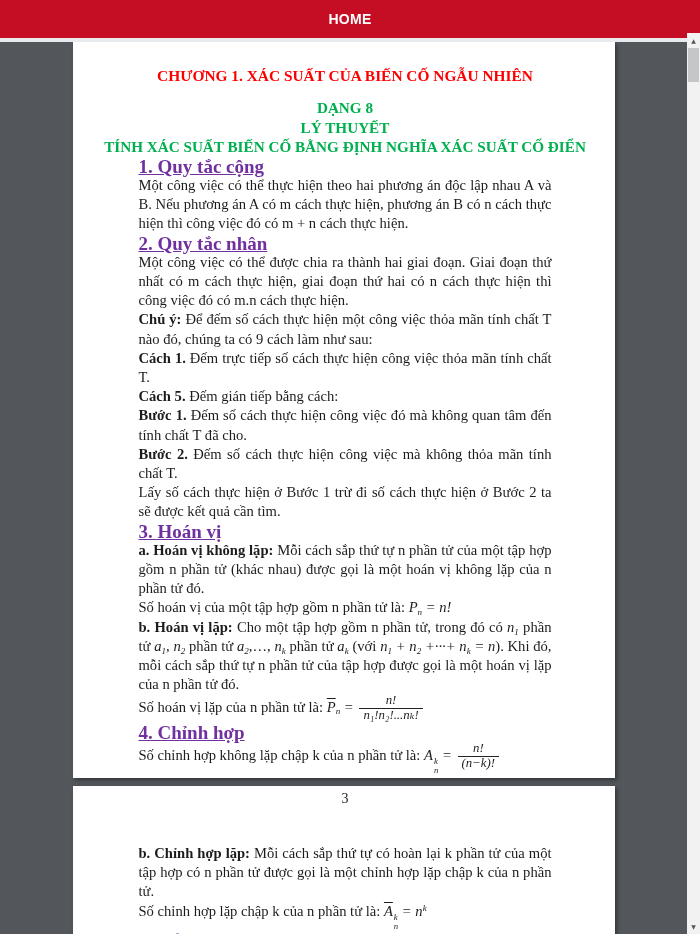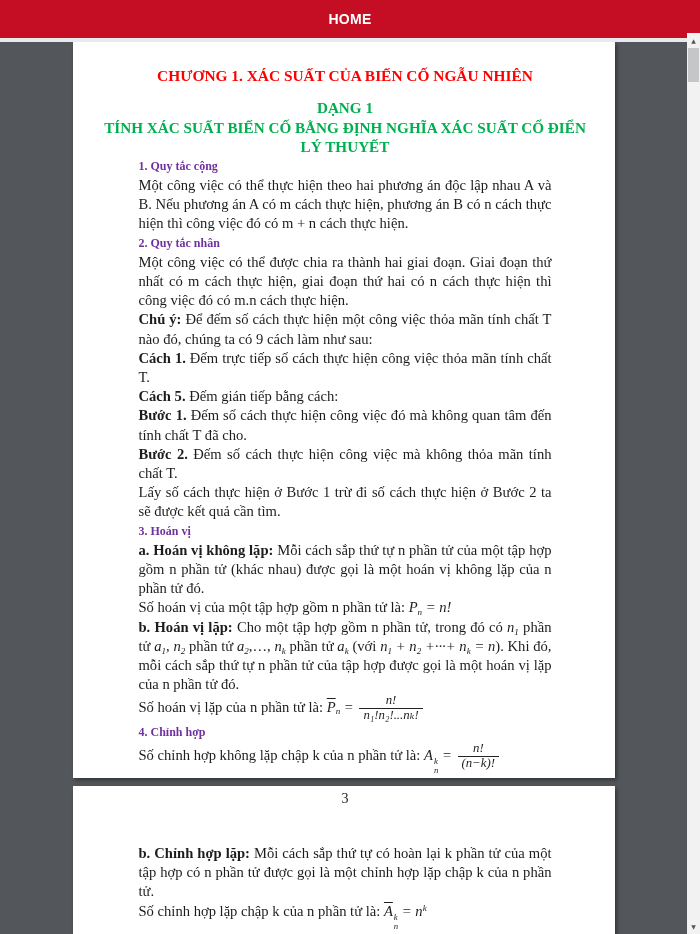--- a/index.html
+++ b/index.html
@@ -16,21 +16,21 @@
     box-shadow:2px 2px 4px rgba(0,0,0,.4);color:#1c1c1c;}
   .page-1{height:736px;padding:24px 63px 0 66px;}
   .page-2{height:260px;padding:58px 63px 0 66px;margin-top:8px;}
   
   .para{font-size:14.6px;line-height:19.2px;text-align:justify;}
   .heading-red,.heading-green,.heading-purple{font-weight:bold;}
   .heading-red{color:var(--titlered,#ff0000);text-align:center;font-size:15.4px;
     line-height:20px;white-space:nowrap;margin:0 -60px 12px;}
   .heading-green{color:var(--titlegreen,#00b050);text-align:center;font-size:15.2px;
     line-height:19.6px;white-space:nowrap;margin:0 -60px;}
-  .heading-purple{color:var(--headpurple,#7030a0);font-size:12px;line-height:19.2px;}
+  .heading-purple{color:var(--headpurple,#7030a0);font-size:19px;line-height:19.2px;text-decoration:underline;}
   .page-number{text-align:center;font-size:14px;margin-top:16px;}
   
   .bold{font-weight:bold;margin-top:40px;}
   .ital{}
   .math{font-family:"Liberation Serif","DejaVu Serif",serif;font-style:italic;}
   .vsub{font-size:.62em;vertical-align:-.3em;line-height:0;}
   .vsup{font-size:.62em;vertical-align:.55em;line-height:0;}
   .bar{text-decoration:overline;}
   .frac{display:inline-block;vertical-align:middle;text-align:center;
     font-style:italic;font-size:.88em;line-height:1.08;margin:0 2px;}
@@ -52,23 +52,23 @@
 
 <div class="topbar">
   <div class="home-btn">HOME</div>
 </div>
 <div class="strip"></div>
 
 <div class="viewer">
   <div class="pages">
       <div class="page page-1">
         <div class="heading-red">CHƯƠNG 1. XÁC SUẤT CỦA BIẾN CỐ NGẪU NHIÊN</div>
-        <div class="heading-green">DẠNG 1</div>
+        <div class="heading-green">DẠNG 8</div>
+        <div class="heading-green">LÝ THUYẾT</div>
         <div class="heading-green">TÍNH XÁC SUẤT BIẾN CỐ BẰNG ĐỊNH NGHĨA XÁC SUẤT CỔ ĐIỂN</div>
-        <div class="heading-green">LÝ THUYẾT</div>
         <div class="heading-purple">1. Quy tắc cộng</div>
         <div class="para"><span>Một công việc có thể thực hiện theo hai phương án độc lập nhau A và B. Nếu phương án A có m cách thực hiện, phương án B có n cách thực hiện thì công việc đó có m + n cách thực hiện.</span></div>
         <div class="heading-purple">2. Quy tắc nhân</div>
         <div class="para"><span>Một công việc có thể được chia ra thành hai giai đoạn. Giai đoạn thứ nhất có m cách thực hiện, giai đoạn thứ hai có n cách thực hiện thì công việc đó có m.n cách thực hiện.</span></div>
         <div class="para"><span class="bold">Chú ý: </span><span>Để đếm số cách thực hiện một công việc thỏa mãn tính chất T nào đó, chúng ta có 9 cách làm như sau:</span></div>
         <div class="para"><span class="bold">Cách 1. </span><span>Đếm trực tiếp số cách thực hiện công việc thỏa mãn tính chất T.</span></div>
         <div class="para"><span class="bold">Cách 5. </span><span>Đếm gián tiếp bằng cách:</span></div>
         <div class="para"><span class="bold ital">Bước 1. </span><span>Đếm số cách thực hiện công việc đó mà không quan tâm đến tính chất T đã cho.</span></div>
         <div class="para"><span class="bold ital">Bước 2. </span><span>Đếm số cách thực hiện công việc mà không thỏa mãn tính chất T.</span></div>
         <div class="para"><span>Lấy số cách thực hiện ở Bước 1 trừ đi số cách thực hiện ở Bước 2 ta sẽ được kết quả cần tìm.</span></div>

